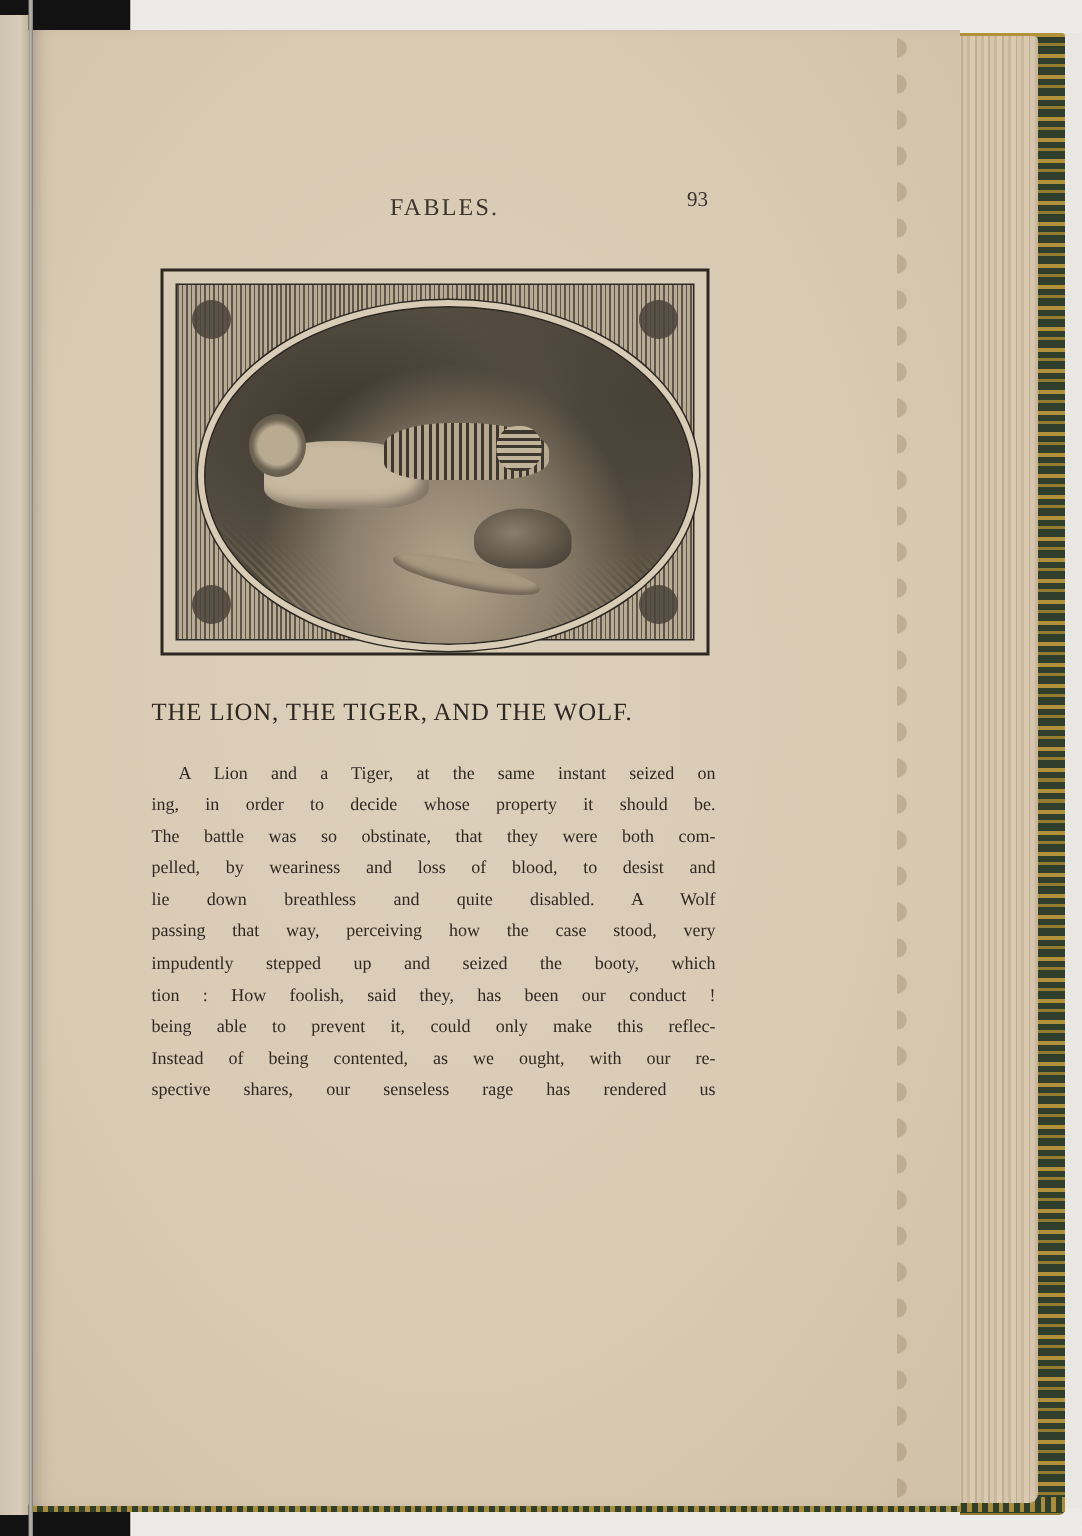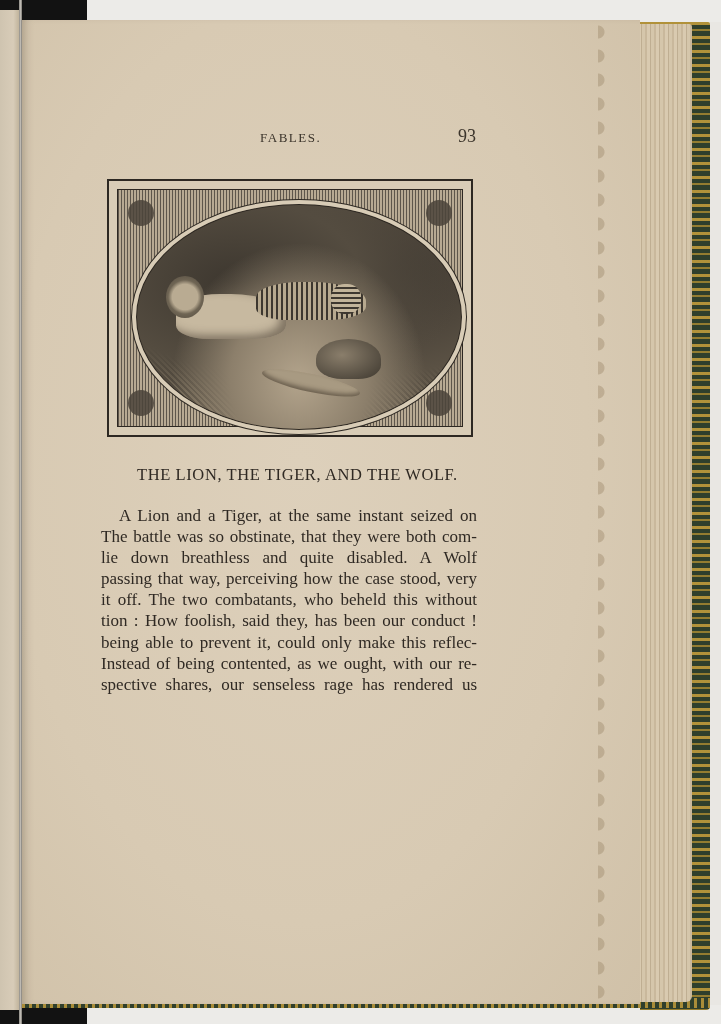--- a/index.html
+++ b/index.html
@@ -50,25 +50,25 @@
       background: radial-gradient(ellipse at 45% 45%, #ddd0bb 0%, #d8cab3 60%, #d0c1a8 100%);
       box-shadow: inset 8px 0 10px -6px rgba(80,70,55,.35);
     }
     .page-edge-deckle {
       position: absolute; left: 598px; top: 20px; width: 14px; height: 984px;
       background:
         radial-gradient(circle at 0 12px, rgba(160,140,110,.45) 6px, transparent 7px) 0 0/14px 24px repeat-y;
     }
 
     .running-head {
-      position: absolute; left: 260px; top: 130px; font-size: 13px; letter-spacing: 1.5px;
+      position: absolute; left: 260px; top: 130px; font-size: 16px; letter-spacing: 1.5px;
       color: #3b342b; font-variant: small-caps;
     }
     .page-number {
-      position: absolute; left: 458px; top: 126px; font-size: 18px; color: #3b342b;
+      position: absolute; left: 458px; top: 126px; font-size: 14px; color: #3b342b;
     }
 
     .woodcut {
       position: absolute; left: 107px; top: 179px; width: 366px; height: 258px;
       box-sizing: border-box; border: 2px solid #2d2822; background: #d8ccb6;
     }
     .woodcut-inner {
       position: absolute; left: 8px; top: 8px; right: 8px; bottom: 8px;
       border: 1.5px solid #2d2822;
       background: repeating-linear-gradient(90deg, #5e564b 0 1px, #b8aa93 1px 3px);
@@ -111,25 +111,25 @@
       background: radial-gradient(ellipse at 40% 40%, #8a7e6b, #3e382f);
     }
     .fawn {
       position: absolute; left: 125px; top: 170px; width: 100px; height: 18px; border-radius: 50%;
       background: #a89a82; transform: rotate(12deg);
       box-shadow: inset 0 -3px 4px rgba(50,40,30,.5);
     }
 
     .fable-title {
       position: absolute; left: 101px; top: 465px; font-size: 16.5px; letter-spacing: .6px;
-      color: #2f2923; white-space: nowrap; margin-left: 36px;
+      color: #2f2923; white-space: nowrap;
     }
     .fable-body {
       position: absolute; left: 101px; top: 505px; width: 376px;
-      font-size: 17px; line-height: 21.1px; color: #2f2923; font-family: Liberation Serif, serif;
+      font-size: 12px; line-height: 21.1px; color: #2f2923; font-family: Liberation Serif, serif;
     }
     .fable-line {
       display: block; white-space: nowrap; text-align: justify; text-align-last: justify; height: 21.1px;
     }
     .fable-line.first { text-indent: 18px; }
   </style>
 </head>
 <body>
 
 <div class="scan">
@@ -164,22 +164,24 @@
         <div class="fawn"></div>
         <div class="wolf"></div>
       </div>
     </div>
   </div>
 
   <div class="fable-title">THE LION, THE TIGER, AND THE WOLF.</div>
 
   <div class="fable-body">
     <span class="fable-line first">A Lion and a Tiger, at the same instant seized on</span>
+    <span class="fable-line">ing, in order to decide whose property it should be.</span>
     <span class="fable-line">The battle was so obstinate, that they were both com-</span>
+    <span class="fable-line">pelled, by weariness and loss of blood, to desist and</span>
     <span class="fable-line">lie down breathless and quite disabled.  A Wolf</span>
     <span class="fable-line">passing that way, perceiving how the case stood, very</span>
-    <span class="fable-line">it off.  The two combatants, who beheld this without</span>
+    <span class="fable-line">impudently stepped up and seized the booty, which</span>
     <span class="fable-line">tion : How foolish, said they, has been our conduct !</span>
     <span class="fable-line">being able to prevent it, could only make this reflec-</span>
     <span class="fable-line">Instead of being contented, as we ought, with our re-</span>
     <span class="fable-line">spective shares, our senseless rage has rendered us</span>
   </div>
 </div>
 
 </body></html>

